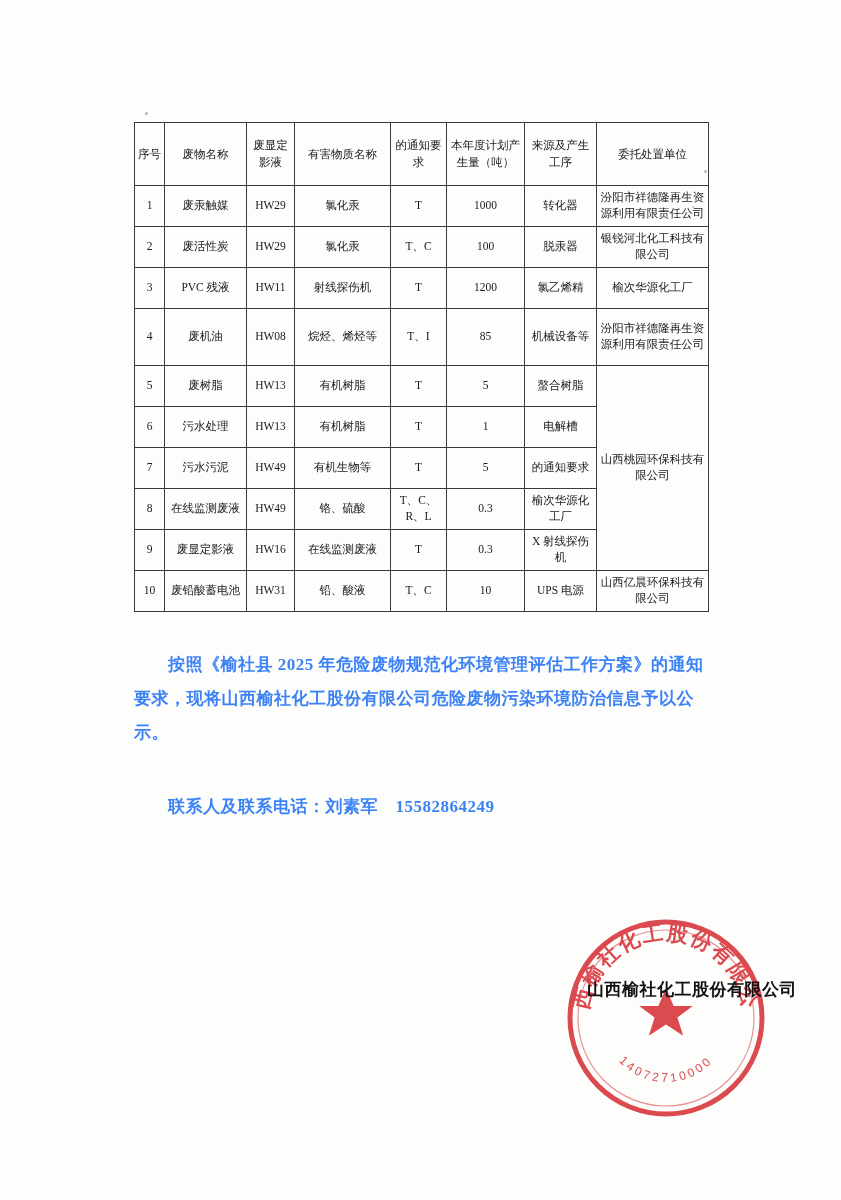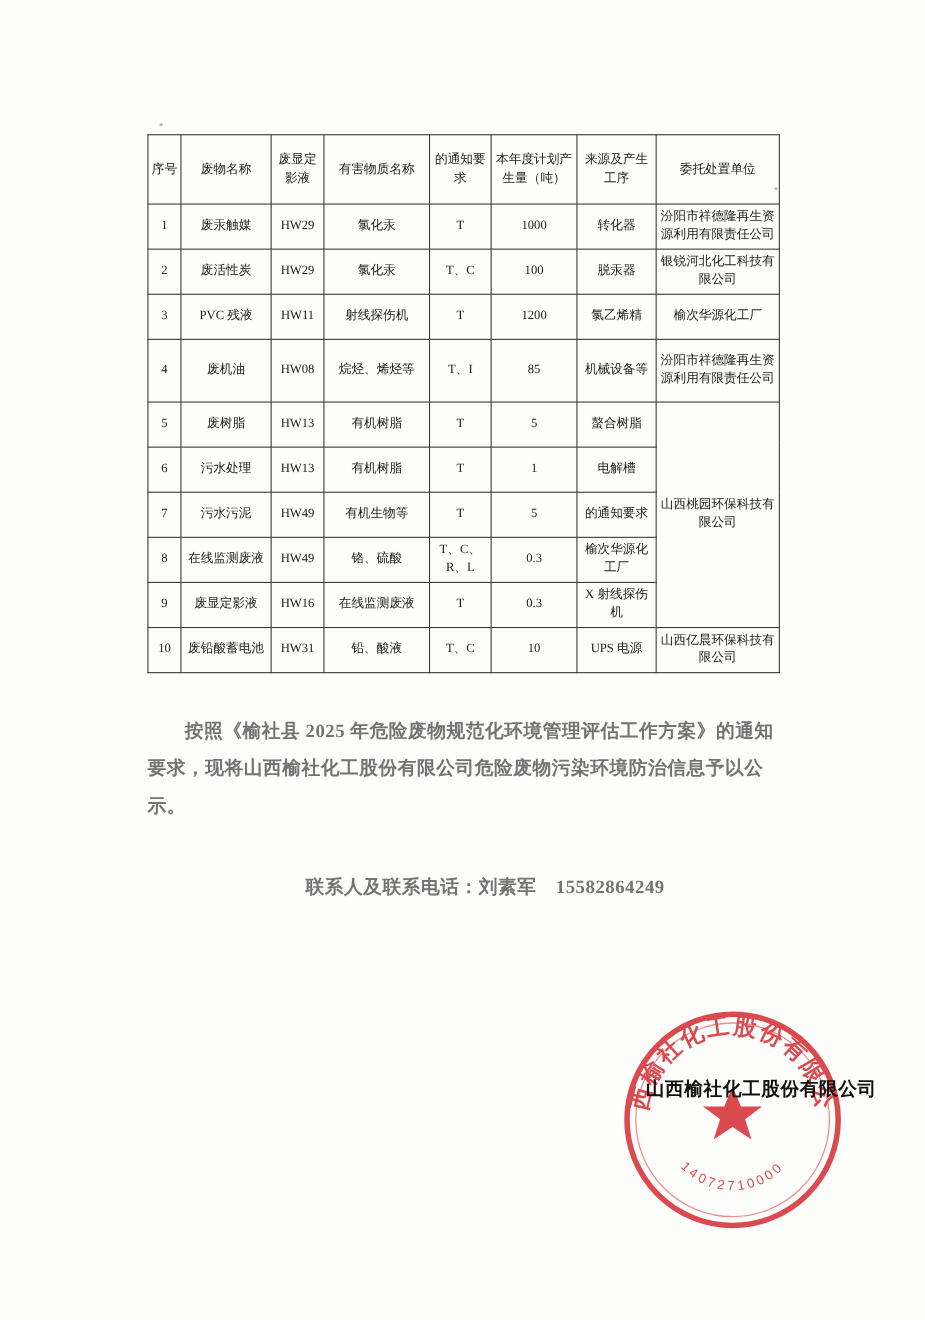--- a/index.html
+++ b/index.html
@@ -61,24 +61,24 @@
 
   
   .body-text {
     position: absolute;
     left: 134px;
     width: 580px;
     font-size: 17px;
     line-height: 2.0;
     font-weight: bold;
     letter-spacing: 0.5px;
-    color: #737373;
+    color: #3b82f6;
   }
   #para-notice { top: 648px; text-indent: 34px; }
-  #para-contact { top: 790px; text-indent: 34px; text-align: center; }
+  #para-contact { top: 790px; text-indent: 34px; }
 
   
   .sign-block {
     position: absolute;
     right: 44px;
     top: 972px;
     text-align: center;
     font-size: 17px;
     font-weight: bold;
     line-height: 2.1;

